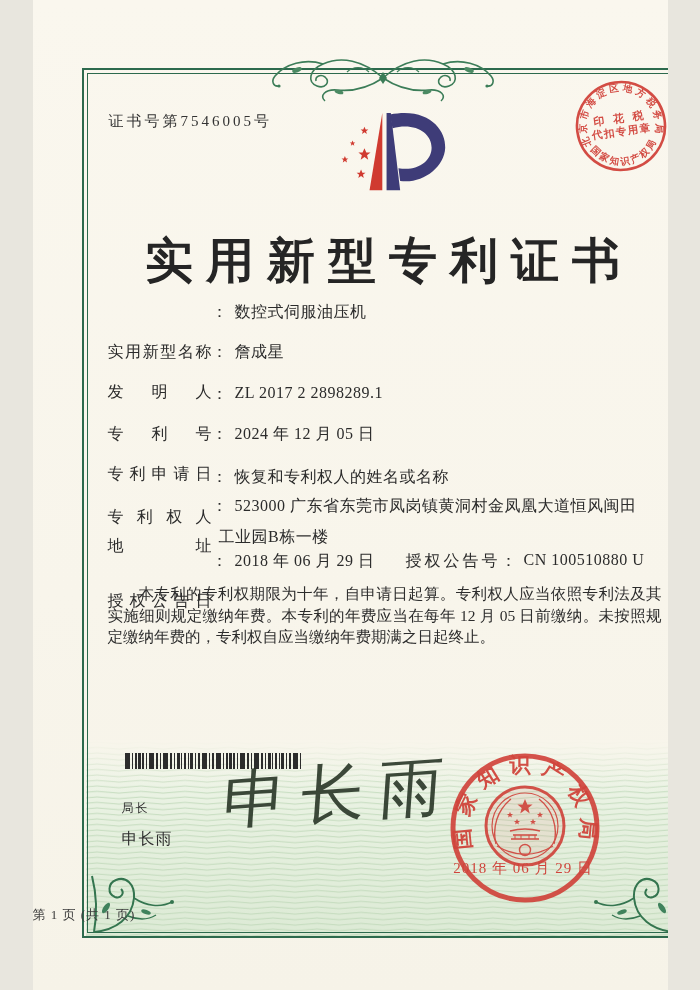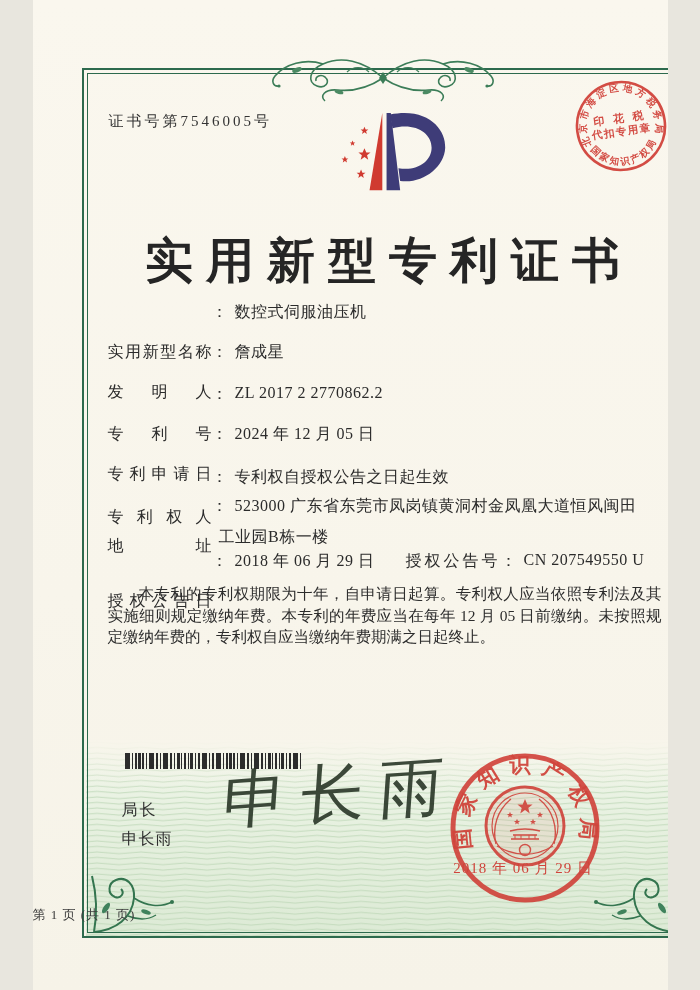--- a/index.html
+++ b/index.html
@@ -51,21 +51,21 @@
     font-size:15.5px;line-height:21.6px;color:#2d2d2d;text-align:justify;
   }
   .body-text p{margin:0;text-indent:2em;}
   .barcode{
     position:absolute;left:92px;top:753px;width:176px;height:16px;
     background:
       repeating-linear-gradient(90deg,#2c2c2c 0 1.5px,transparent 1.5px 3.5px),
       repeating-linear-gradient(90deg,#2c2c2c 0 1px,transparent 1px 7px),
       repeating-linear-gradient(90deg,#2c2c2c 0 2.5px,transparent 2.5px 13px);
   }
-  .director-title{position:absolute;left:89px;top:800px;font-size:16px;color:#2f2f2f;letter-spacing:2px;}
+  .director-title{position:absolute;left:89px;top:800px;font-size:12px;color:#2f2f2f;letter-spacing:2px;}
   .director-name{position:absolute;left:89px;top:829px;font-size:16px;color:#2f2f2f;letter-spacing:1px;}
   .signature{
     position:absolute;left:190px;top:762px;font-size:64px;color:#243122;
     transform:rotate(-4deg) skewX(-8deg);letter-spacing:14px;line-height:1;
     font-weight:400;opacity:.88;
   }
   .seal{position:absolute;left:402px;top:740px;opacity:.94;}
   .footer{
     position:absolute;left:0;top:906px;width:700px;text-align:left;
     font-size:13px;color:#3c3c3c;letter-spacing:1px;
@@ -183,37 +183,37 @@
   <div class="title">实用新型专利证书</div>
 
   <div class="fields">
     <div class="frow" style="top:302px">
       <span class="flabel">实用新型名称</span><span class="fcolon">：</span><span class="fvalue">数控式伺服油压机</span>
     </div>
     <div class="frow" style="top:342px">
       <span class="flabel">发明人</span><span class="fcolon">：</span><span class="fvalue">詹成星</span>
     </div>
     <div class="frow" style="top:384px">
-      <span class="flabel">专利号</span><span class="fcolon">：</span><span class="fvalue">ZL 2017 2 2770862.2</span>
+      <span class="flabel">专利号</span><span class="fcolon">：</span><span class="fvalue">ZL 2017 2 2898289.1</span>
     </div>
     <div class="frow" style="top:424px">
       <span class="flabel">专利申请日</span><span class="fcolon">：</span><span class="fvalue">2024 年 12 月 05 日</span>
     </div>
     <div class="frow" style="top:467px">
-      <span class="flabel">专利权人</span><span class="fcolon">：</span><span class="fvalue">专利权自授权公告之日起生效</span>
+      <span class="flabel">专利权人</span><span class="fcolon">：</span><span class="fvalue">恢复和专利权人的姓名或名称</span>
     </div>
     <div class="frow" style="top:496px">
       <span class="flabel">地址</span><span class="fcolon">：</span><span class="fvalue">523000 广东省东莞市凤岗镇黄洞村金凤凰大道恒风闽田</span>
     </div>
     <div class="addr2" style="top:527px">工业园B栋一楼</div>
     <div class="frow" style="top:551px">
       <span class="flabel">授权公告日</span><span class="fcolon">：</span><span class="fvalue">2018 年 06 月 29 日</span>
     </div>
     <div class="frow2 gazette-no" style="top:551px;left:298px">
-      <span class="flabel2" style="letter-spacing:3px">授权公告号</span><span class="fcolon">：</span><span class="fvalue">CN 207549550 U</span>
+      <span class="flabel2" style="letter-spacing:3px">授权公告号</span><span class="fcolon">：</span><span class="fvalue">CN 100510880 U</span>
     </div>
   </div>
 
   <div class="body-text">
     <p>本专利的专利权期限为十年，自申请日起算。专利权人应当依照专利法及其实施细则规定缴纳年费。本专利的年费应当在每年 12 月 05 日前缴纳。未按照规定缴纳年费的，专利权自应当缴纳年费期满之日起终止。</p>
   </div>
 
   <div class="barcode"></div>
 
   <div class="director-title">局长</div>

